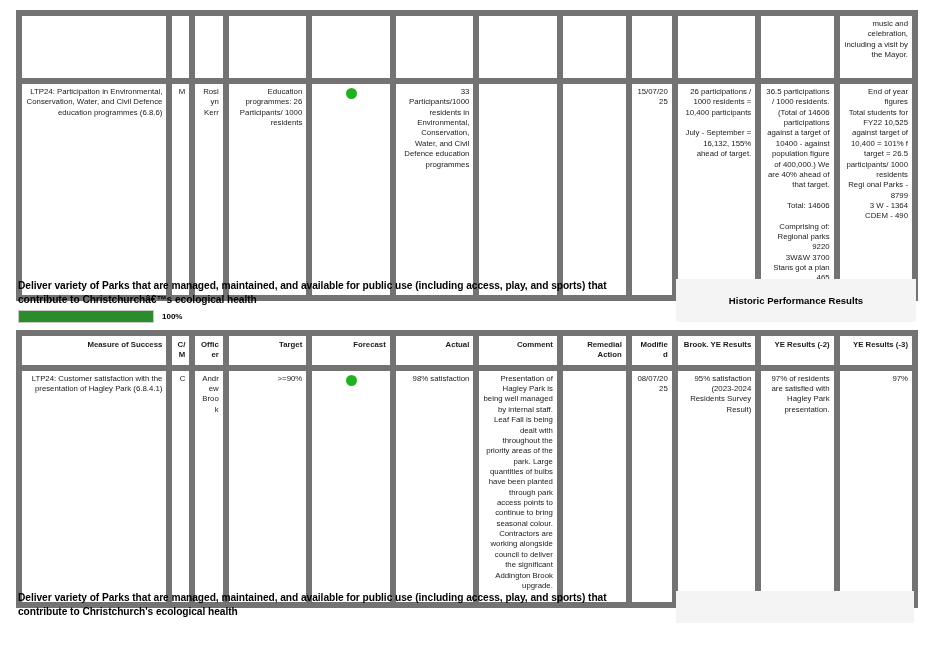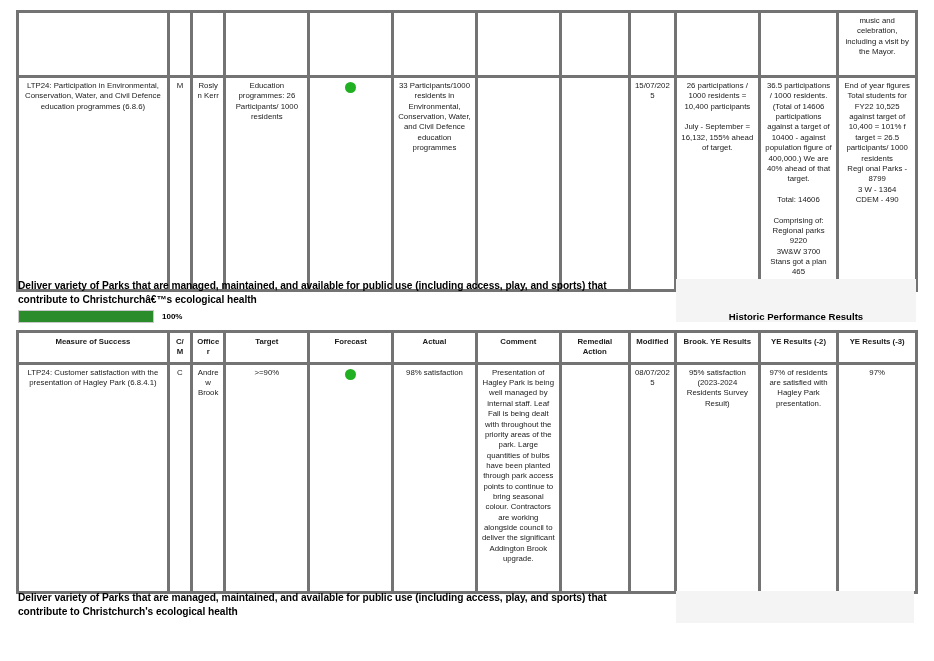--- a/index.html
+++ b/index.html
@@ -24,24 +24,24 @@
 
   
   table.perf {
     border-collapse: collapse;
     table-layout: fixed;
     position: absolute;
     font-size: 7.8px;
     line-height: 1.33;
   }
   table.perf td, table.perf th {
-    border: 3px solid #737373;
+    border: 6px solid #737373;
     vertical-align: top;
     padding: 3px 4px 11px 4px;
-    text-align: center;
+    text-align: right;
     font-weight: normal;
     word-wrap: break-word;
     overflow-wrap: break-word;
     background: #ffffff;
   }
   table.perf th {
     font-weight: bold;
     font-size: 7.8px;
     background: #ffffff;
     padding-top: 4px;
@@ -99,21 +99,20 @@
     background: #f4f4f4;
     display: flex;
     align-items: center;
     justify-content: center;
   }
   #hpr-band-1 {
     left: 676px;
     top: 279px;
     width: 240px;
     height: 43px;
-    align-items: flex-end;
   }
   #hpr-band-2 {
     left: 676px;
     top: 591px;
     width: 238px;
     height: 32px;
   }
   .hpr-label {
     font-size: 9.6px;
     font-weight: bold;

